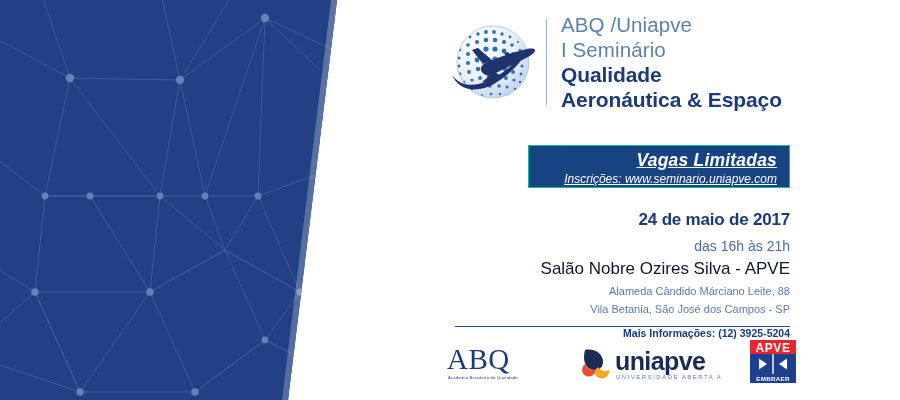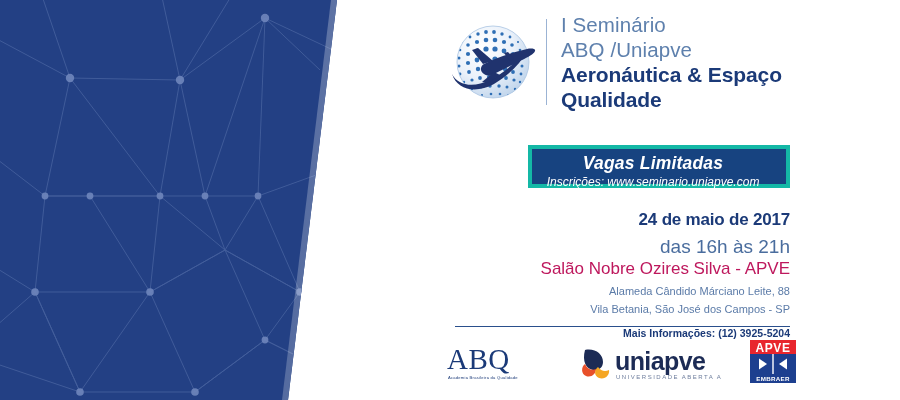--- a/index.html
+++ b/index.html
@@ -101,26 +101,27 @@
   }
 
   
   .vagas-banner {
     position: absolute;
     left: 178px;
     top: 145px;
     width: 262px;
     height: 43px;
     background: #174380;
-    border: 4px solid #14b8a6;
+    border: 1px solid #14b8a6;
     box-sizing: border-box;
     color: #ffffff;
-    text-align: center;
+    text-align: right;
     padding: 4px 12px 0 0;
     box-sizing: border-box;
+    text-decoration: underline;
   }
   .vagas-title {
     font-size: 17.5px;
     line-height: 21px;
     font-weight: bold;
     font-style: italic;
     letter-spacing: 0.2px;
   }
   .vagas-sub {
     font-size: 12px;
@@ -139,31 +140,31 @@
     color: #1b3a78;
   }
   .d-date {
     font-size: 17px;
     line-height: 30px;
     font-weight: bold;
     letter-spacing: -0.2px;
     color: #1b3a78;
   }
   .d-time {
-    font-size: 19px;
+    font-size: 14px;
     line-height: 21px;
     font-weight: 400;
     color: #4a6d9e;
     margin-top: 1px;
   }
   .d-venue {
     font-size: 17px;
     line-height: 23px;
     font-weight: 400;
-    color: #be185d;
+    color: #0f172a;
   }
   .d-addr {
     font-size: 11px;
     line-height: 14px;
     font-weight: 400;
     color: #5b7ba8;
     margin-top: 4px;
   }
   .d-phone {
     font-size: 10.5px;
@@ -323,24 +324,24 @@
         <path d="M36 52 C48 46 62 41 79 37 C84 36 88 37 87 39 C86 42 80 45 74 48
                  C64 53 52 59 44 63 C40 65 34 62 33 58 C32.5 55.5 34 53 36 52 Z" fill="#20336e"></path>
         <path d="M45 49 L30 36 L24 38 L35 52 Z" fill="#20336e"></path>
         <path d="M46 60 L34 70 L40 71 L52 63 Z" fill="#20336e"></path>
         <path d="M66 47 L60 40 L56 41 L62 49 Z" fill="#20336e"></path>
       </svg>
 
       <div class="lockup-divider"></div>
 
       <div class="title-block">
+        <div class="title-light">ABQ /Uniapve</div>
         <div class="title-light">I Seminário</div>
-        <div class="title-light">ABQ /Uniapve</div>
+        <div class="title-bold">Qualidade</div>
         <div class="title-bold">Aeronáutica &amp; Espaço</div>
-        <div class="title-bold">Qualidade</div>
       </div>
     </div>
 
     <div class="vagas-banner">
       <div class="vagas-title">Vagas Limitadas</div>
       <div class="vagas-sub">Inscrições: www.seminario.uniapve.com</div>
     </div>
 
     <div class="details">
       <div class="d-date">24 de maio de 2017</div>

